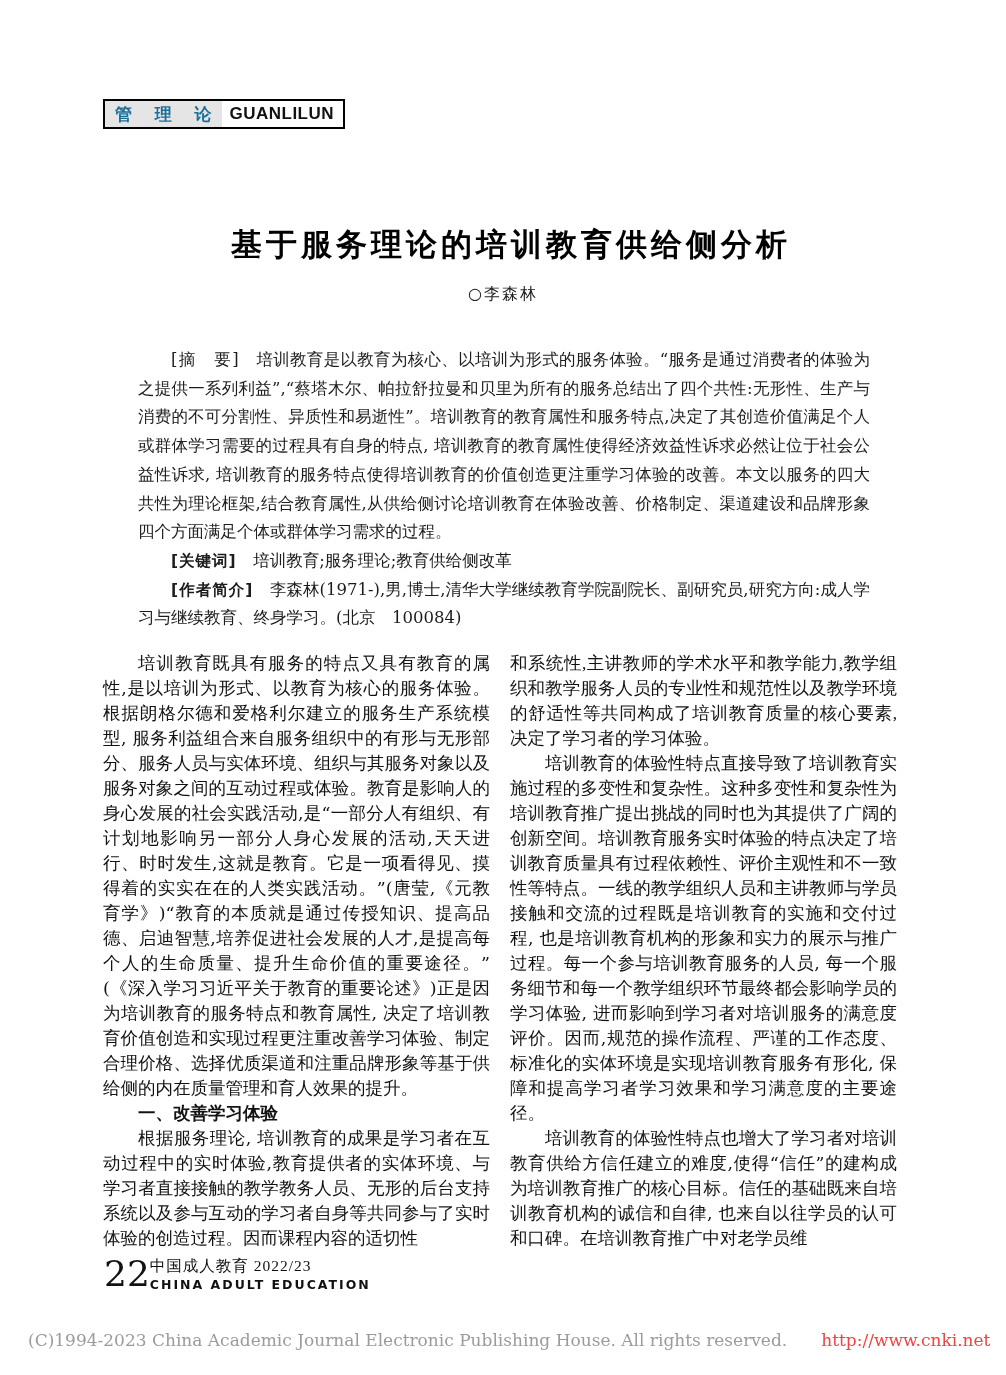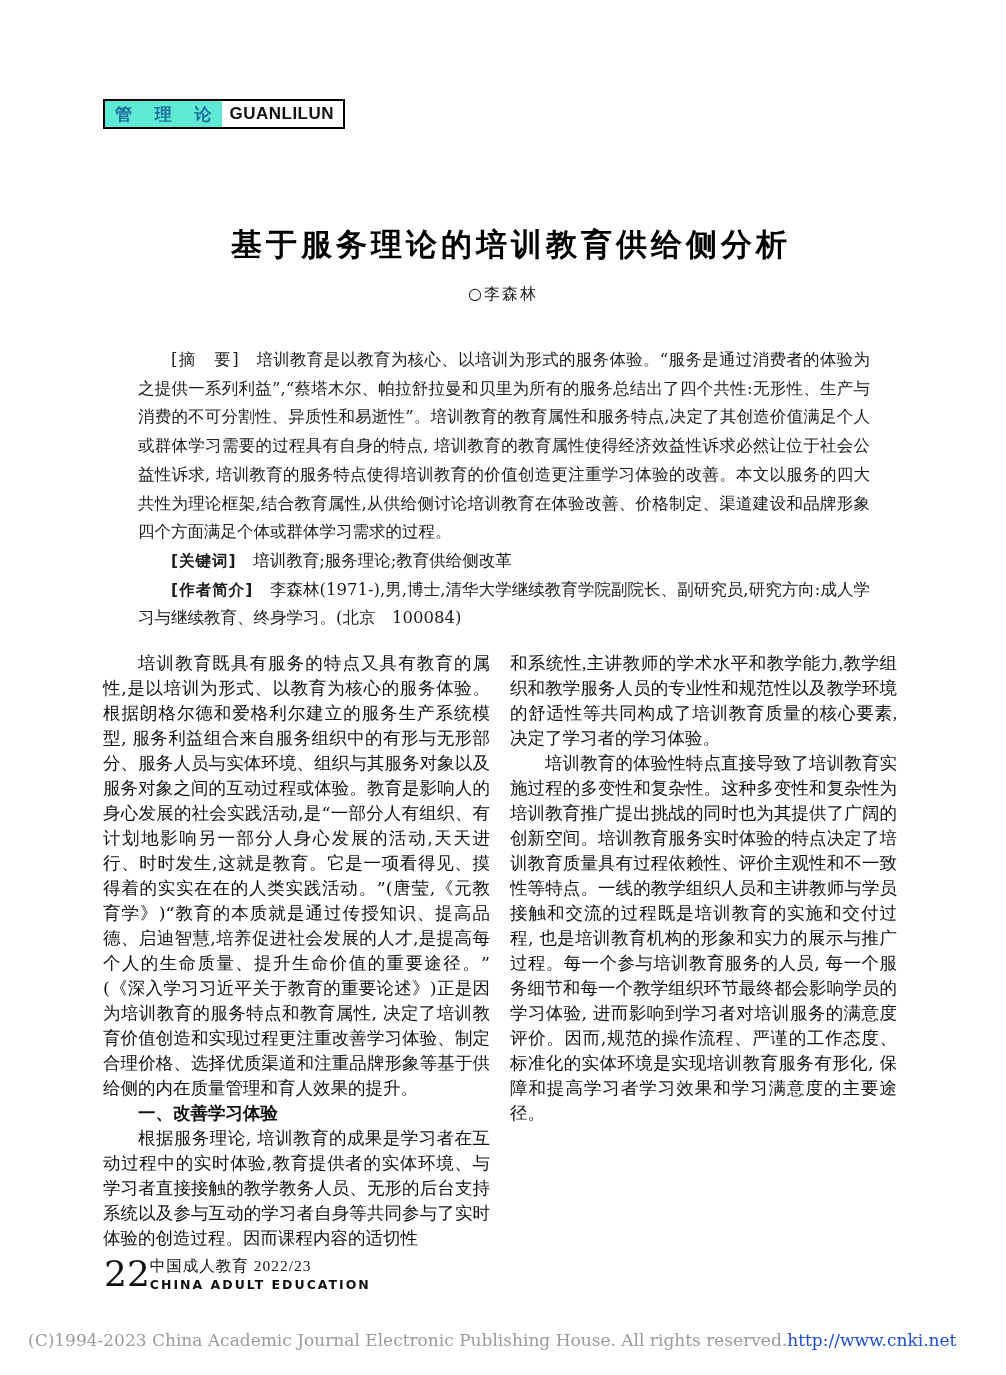--- a/index.html
+++ b/index.html
@@ -66,27 +66,27 @@
   }
   .journal-en{
     font-size:12.5px;color:#111;letter-spacing:2px;font-weight:bold;
     font-family:"DejaVu Sans","Liberation Sans",sans-serif;transform:scaleY(1.05);
   }
   
   .copyright{
     position:absolute;top:1330px;left:28px;width:950px;
     font-size:17px;color:#9b9b9b;white-space:nowrap;
   }
-  .copyright .url{color:#1d4ed8;text-align:right;}
+  .copyright .url{margin-left:34px;color:#ef4444;text-align:right;}
 </style>
 </head>
 <body>
 
 <div class="badge">
-  <span class="badge-cn" style="background: #5eead4; color: rgb(27, 110, 155);">管 理 论</span>
+  <span class="badge-cn" style="background: #e5e5e5; color: rgb(27, 110, 155);">管 理 论</span>
   <span class="badge-en">GUANLILUN</span>
 </div>
 
 <h1 class="title">基于服务理论的培训教育供给侧分析</h1>
 <div class="author">○李森林</div>
 
 <div class="front">
   <p><span class="lbl">[摘　要]</span><span class="gap"></span><span>培训教育是以教育为核心、以培训为形式的服务体验。“服务是通过消费者的体验为之提供一系列利益”,“蔡塔木尔、帕拉舒拉曼和贝里为所有的服务总结出了四个共性:无形性、生产与消费的不可分割性、异质性和易逝性”。培训教育的教育属性和服务特点,决定了其创造价值满足个人或群体学习需要的过程具有自身的特点, 培训教育的教育属性使得经济效益性诉求必然让位于社会公益性诉求, 培训教育的服务特点使得培训教育的价值创造更注重学习体验的改善。本文以服务的四大共性为理论框架,结合教育属性,从供给侧讨论培训教育在体验改善、价格制定、渠道建设和品牌形象四个方面满足个体或群体学习需求的过程。</span></p>
   <p><span class="lbl lbl-bold">[关键词]</span><span class="gap"></span><span>培训教育;服务理论;教育供给侧改革</span></p>
   <p><span class="lbl lbl-bold">[作者简介]</span><span class="gap"></span><span>李森林(1971-),男,博士,清华大学继续教育学院副院长、副研究员,研究方向:成人学习与继续教育、终身学习。(北京　100084)</span></p>
@@ -94,20 +94,21 @@
 
 <div class="columns">
   <div class="col">
     <p>培训教育既具有服务的特点又具有教育的属性,是以培训为形式、以教育为核心的服务体验。根据朗格尔德和爱格利尔建立的服务生产系统模型, 服务利益组合来自服务组织中的有形与无形部分、服务人员与实体环境、组织与其服务对象以及服务对象之间的互动过程或体验。教育是影响人的身心发展的社会实践活动,是“一部分人有组织、有计划地影响另一部分人身心发展的活动,天天进行、时时发生,这就是教育。它是一项看得见、摸得着的实实在在的人类实践活动。”(唐莹,《元教育学》)“教育的本质就是通过传授知识、提高品德、启迪智慧,培养促进社会发展的人才,是提高每个人的生命质量、提升生命价值的重要途径。”(《深入学习习近平关于教育的重要论述》)正是因为培训教育的服务特点和教育属性, 决定了培训教育价值创造和实现过程更注重改善学习体验、制定合理价格、选择优质渠道和注重品牌形象等基于供给侧的内在质量管理和育人效果的提升。</p>
     <p class="sub-heading">一、改善学习体验</p>
     <p>根据服务理论, 培训教育的成果是学习者在互动过程中的实时体验,教育提供者的实体环境、与学习者直接接触的教学教务人员、无形的后台支持系统以及参与互动的学习者自身等共同参与了实时体验的创造过程。因而课程内容的适切性</p>
   </div>
   <div class="col">
     <p class="noindent">和系统性,主讲教师的学术水平和教学能力,教学组织和教学服务人员的专业性和规范性以及教学环境的舒适性等共同构成了培训教育质量的核心要素,决定了学习者的学习体验。</p>
     <p>培训教育的体验性特点直接导致了培训教育实施过程的多变性和复杂性。这种多变性和复杂性为培训教育推广提出挑战的同时也为其提供了广阔的创新空间。培训教育服务实时体验的特点决定了培训教育质量具有过程依赖性、评价主观性和不一致性等特点。一线的教学组织人员和主讲教师与学员接触和交流的过程既是培训教育的实施和交付过程, 也是培训教育机构的形象和实力的展示与推广过程。每一个参与培训教育服务的人员, 每一个服务细节和每一个教学组织环节最终都会影响学员的学习体验, 进而影响到学习者对培训服务的满意度评价。因而,规范的操作流程、严谨的工作态度、标准化的实体环境是实现培训教育服务有形化, 保障和提高学习者学习效果和学习满意度的主要途径。</p>
+    <p>培训教育的体验性特点也增大了学习者对培训教育供给方信任建立的难度,使得“信任”的建构成为培训教育推广的核心目标。信任的基础既来自培训教育机构的诚信和自律, 也来自以往学员的认可和口碑。在培训教育推广中对老学员维</p>
   </div>
 </div>
 
 <div class="footer">
   <span class="page-num">22</span>
   <span class="journal">
     <span class="journal-cn">中国成人教育 2022/23</span>
     <span class="journal-en">CHINA ADULT EDUCATION</span>
   </span>
 </div>

